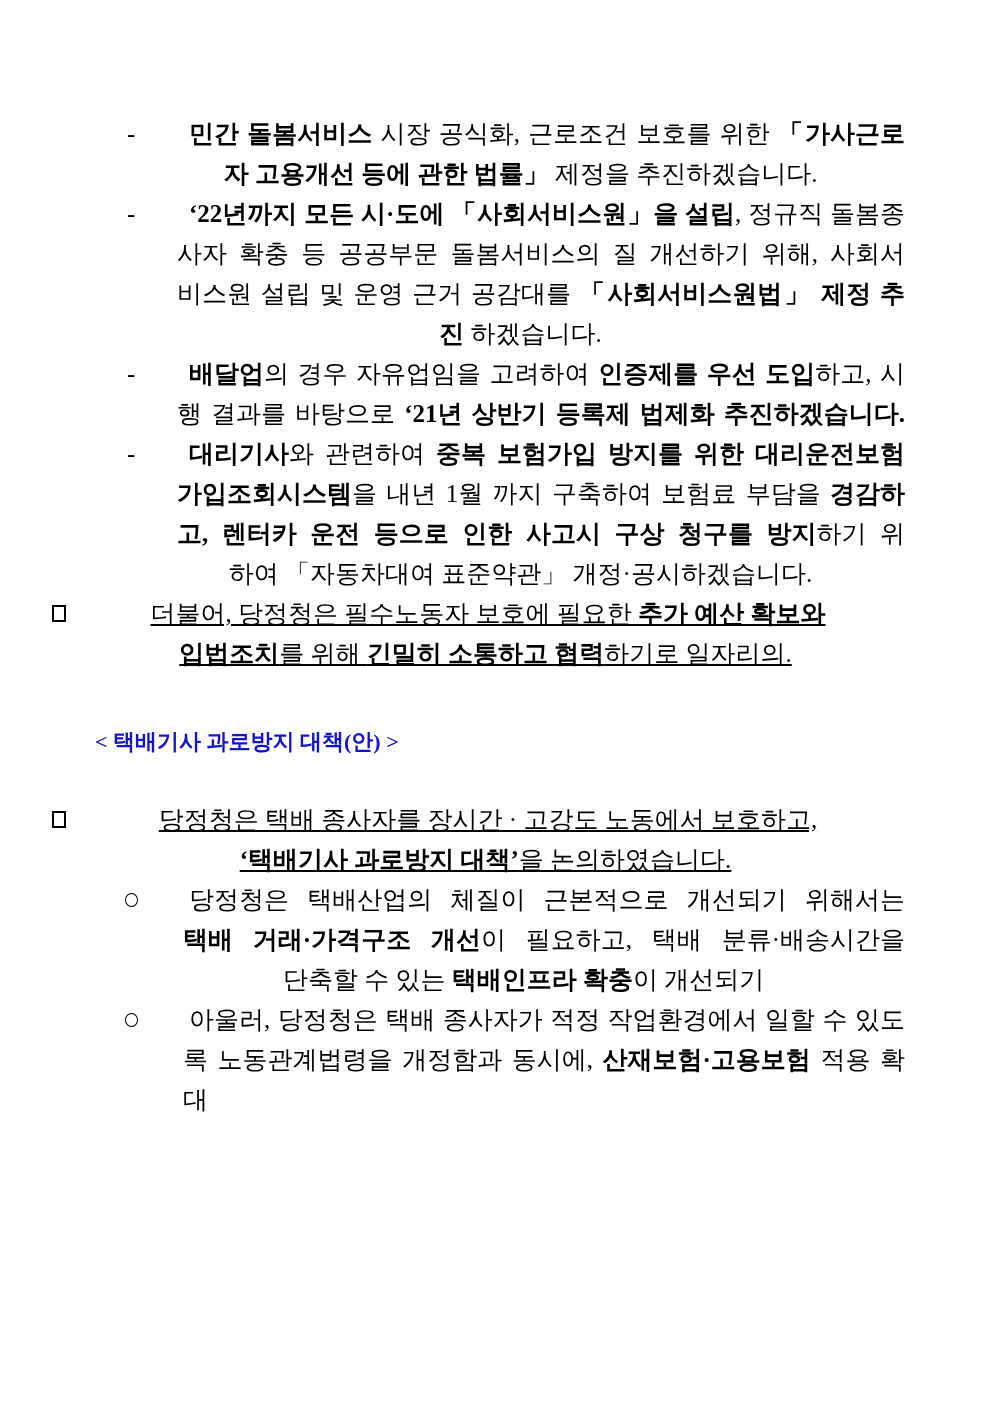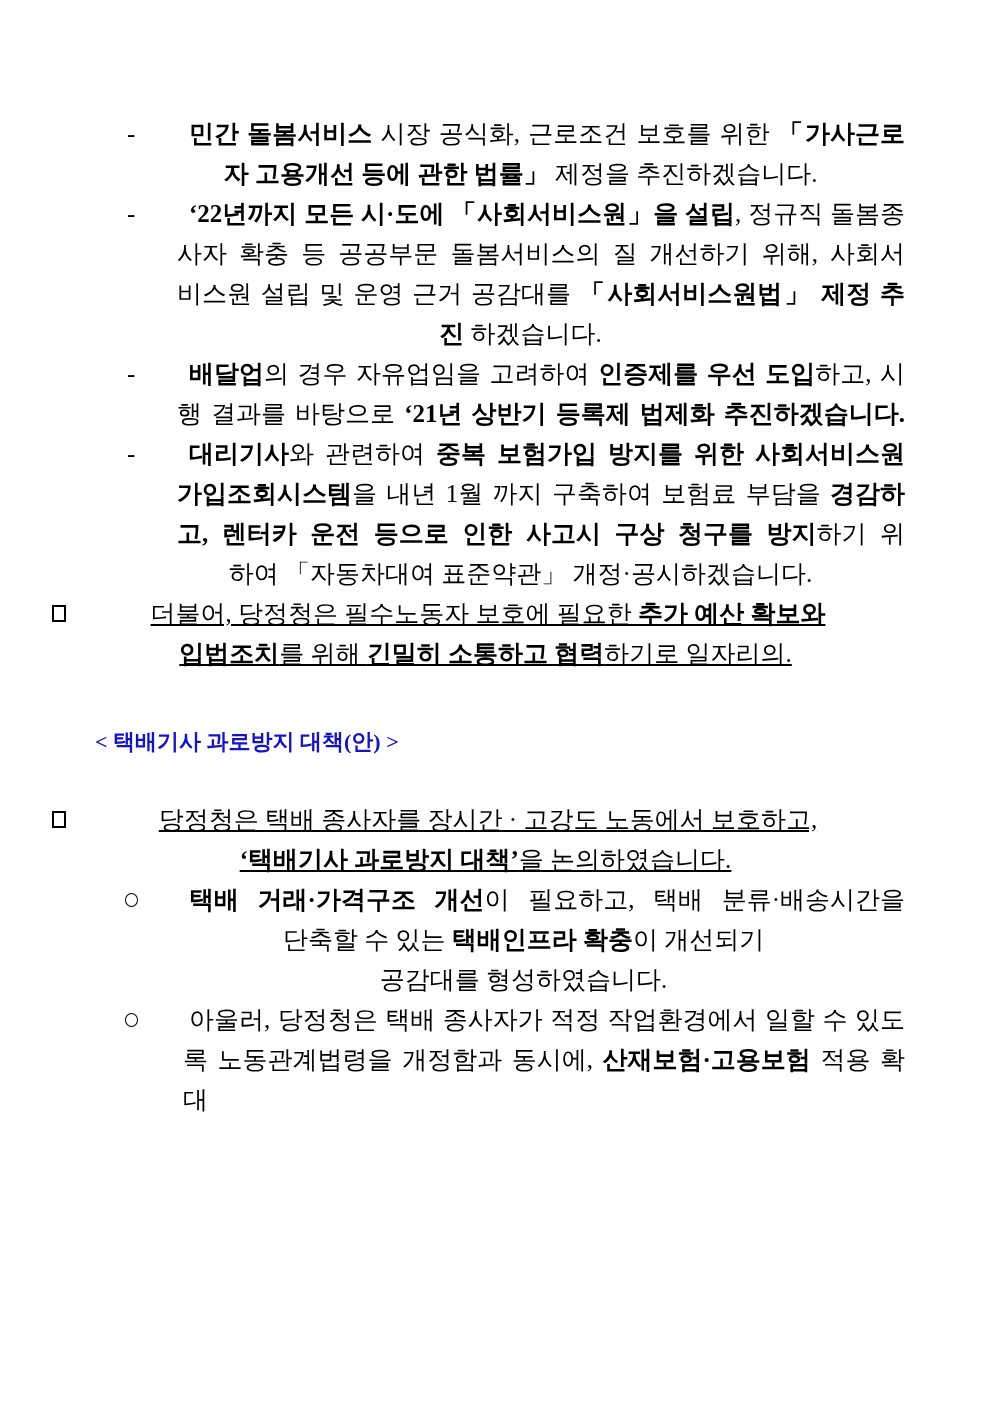--- a/index.html
+++ b/index.html
@@ -53,21 +53,21 @@
   </div>
 
   <div class="para dash">
     <span class="bullet dash-b">-</span>
     <p class="line j"><span class="b">배달업</span><span>의 경우 자유업임을 고려하여 </span><span class="b">인증제를 우선 도입</span><span>하고, 시</span></p>
     <p class="line j"><span>행 결과를 바탕으로 </span><span class="b">‘21년 상반기 등록제 법제화 추진하겠습니다.</span></p>
   </div>
 
   <div class="para dash">
     <span class="bullet dash-b">-</span>
-    <p class="line j"><span class="b">대리기사</span><span>와 관련하여 </span><span class="b">중복 보험가입 방지를 위한 사회서비스원</span></p>
+    <p class="line j"><span class="b">대리기사</span><span>와 관련하여 </span><span class="b">중복 보험가입 방지를 위한 대리운전보험</span></p>
     <p class="line j"><span class="b">가입조회시스템</span><span>을 내년 1월 까지 구축하여 보험료 부담을 </span><span class="b">경감하</span></p>
     <p class="line j"><span class="b">고, 렌터카 운전 등으로 인한 사고시 구상 청구를 방지</span><span>하기 위</span></p>
     <p class="line"><span>하여 「자동차대여 표준약관」 개정·공시하겠습니다.</span></p>
   </div>
 
   <div class="para square gap-md">
     <span class="bullet sq-b"></span>
     <p class="line"><span>더불어, 당정청은 필수노동자 보호에 필요한 </span><span class="b">추가 예산 확보와</span></p>
     <p class="line"><span class="b">입법조치</span><span>를 위해 </span><span class="b">긴밀히 소통하고 협력</span><span>하기로 일자리의.</span></p>
   </div>
@@ -75,23 +75,23 @@
   <h2 class="heading">&lt; 택배기사 과로방지 대책(안) &gt;</h2>
 
   <div class="para square">
     <span class="bullet sq-b"></span>
     <p class="line"><span>당정청은 택배 종사자를 장시간 · 고강도 노동에서 보호하고,</span></p>
     <p class="line"><span class="b">‘택배기사 과로방지 대책’</span><span>을 논의하였습니다.</span></p>
   </div>
 
   <div class="para circle gap-sm">
     <span class="bullet ci-b"></span>
+    <p class="line j"><span>당정청은 택배산업의 체질이 근본적으로 개선되기 위해서는</span></p>
     <p class="line j"><span class="b">택배 거래·가격구조 개선</span><span>이 필요하고, 택배 분류·배송시간을</span></p>
     <p class="line"><span>단축할 수 있는 </span><span class="b">택배인프라 확충</span><span>이 개선되기</span></p>
-    <p class="line"><span>공감대를 형성하였습니다.</span></p>
   </div>
 
   <div class="para circle gap-sm">
     <span class="bullet ci-b"></span>
     <p class="line j"><span>아울러, 당정청은 택배 종사자가 적정 작업환경에서 일할 수 있도</span></p>
     <p class="line j"><span>록 노동관계법령을 개정함과 동시에, </span><span class="b">산재보험·고용보험</span><span> 적용 확대</span></p>
   </div>
 
 </main>
 

